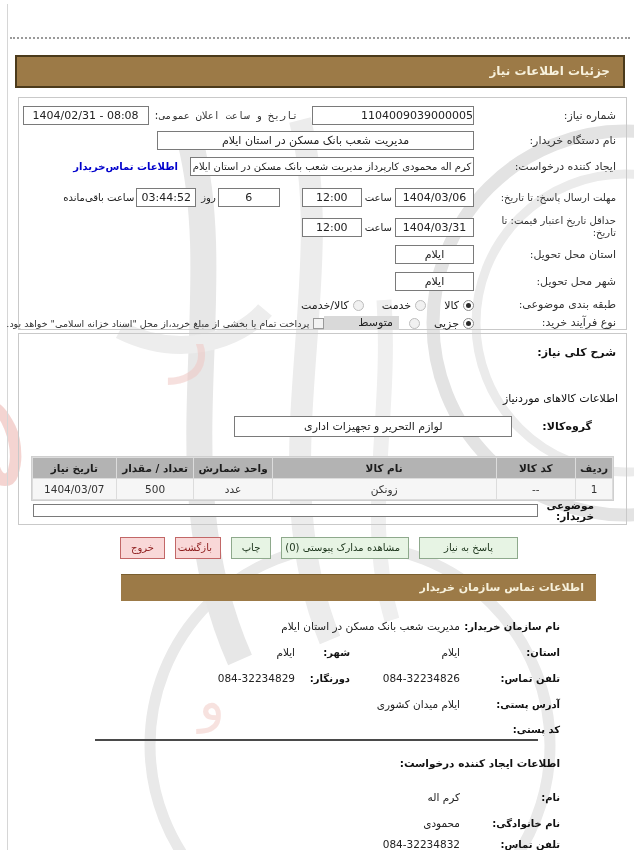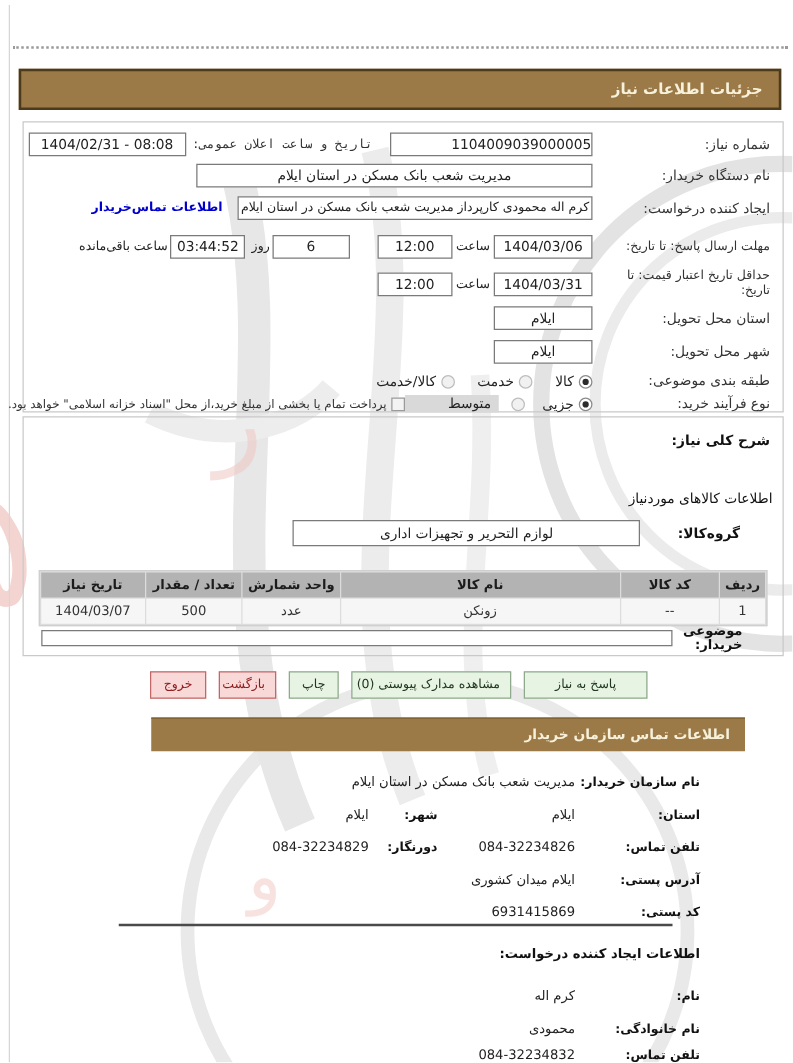--- a/index.html
+++ b/index.html
@@ -227,21 +227,20 @@
       <div class="c-val w110"><span class="ltr">084-32234826</span></div>
       <div class="c-lbl2">دورنگار:</div>
       <div class="c-val" style="flex:1;"><span class="ltr">084-32234829</span></div>
     </div>
     <div class="c-row" style="top:698px;">
       <div class="c-lbl">آدرس پستی:</div>
       <div class="c-val" style="flex:1;">ایلام میدان کشوری</div>
     </div>
     <div class="c-row" style="top:724px;">
       <div class="c-lbl">کد پستی:</div>
-      <div class="c-val" style="flex:1;"><span class="ltr">6931415869</span></div>
     </div>
 
     <div class="divider"></div>
 
     <div class="sec-title">اطلاعات ایجاد کننده درخواست:</div>
     <div class="c-row" style="top:791px;">
       <div class="c-lbl">نام:</div>
       <div class="c-val" style="flex:1;">کرم اله</div>
     </div>
     <div class="c-row" style="top:817px;">

